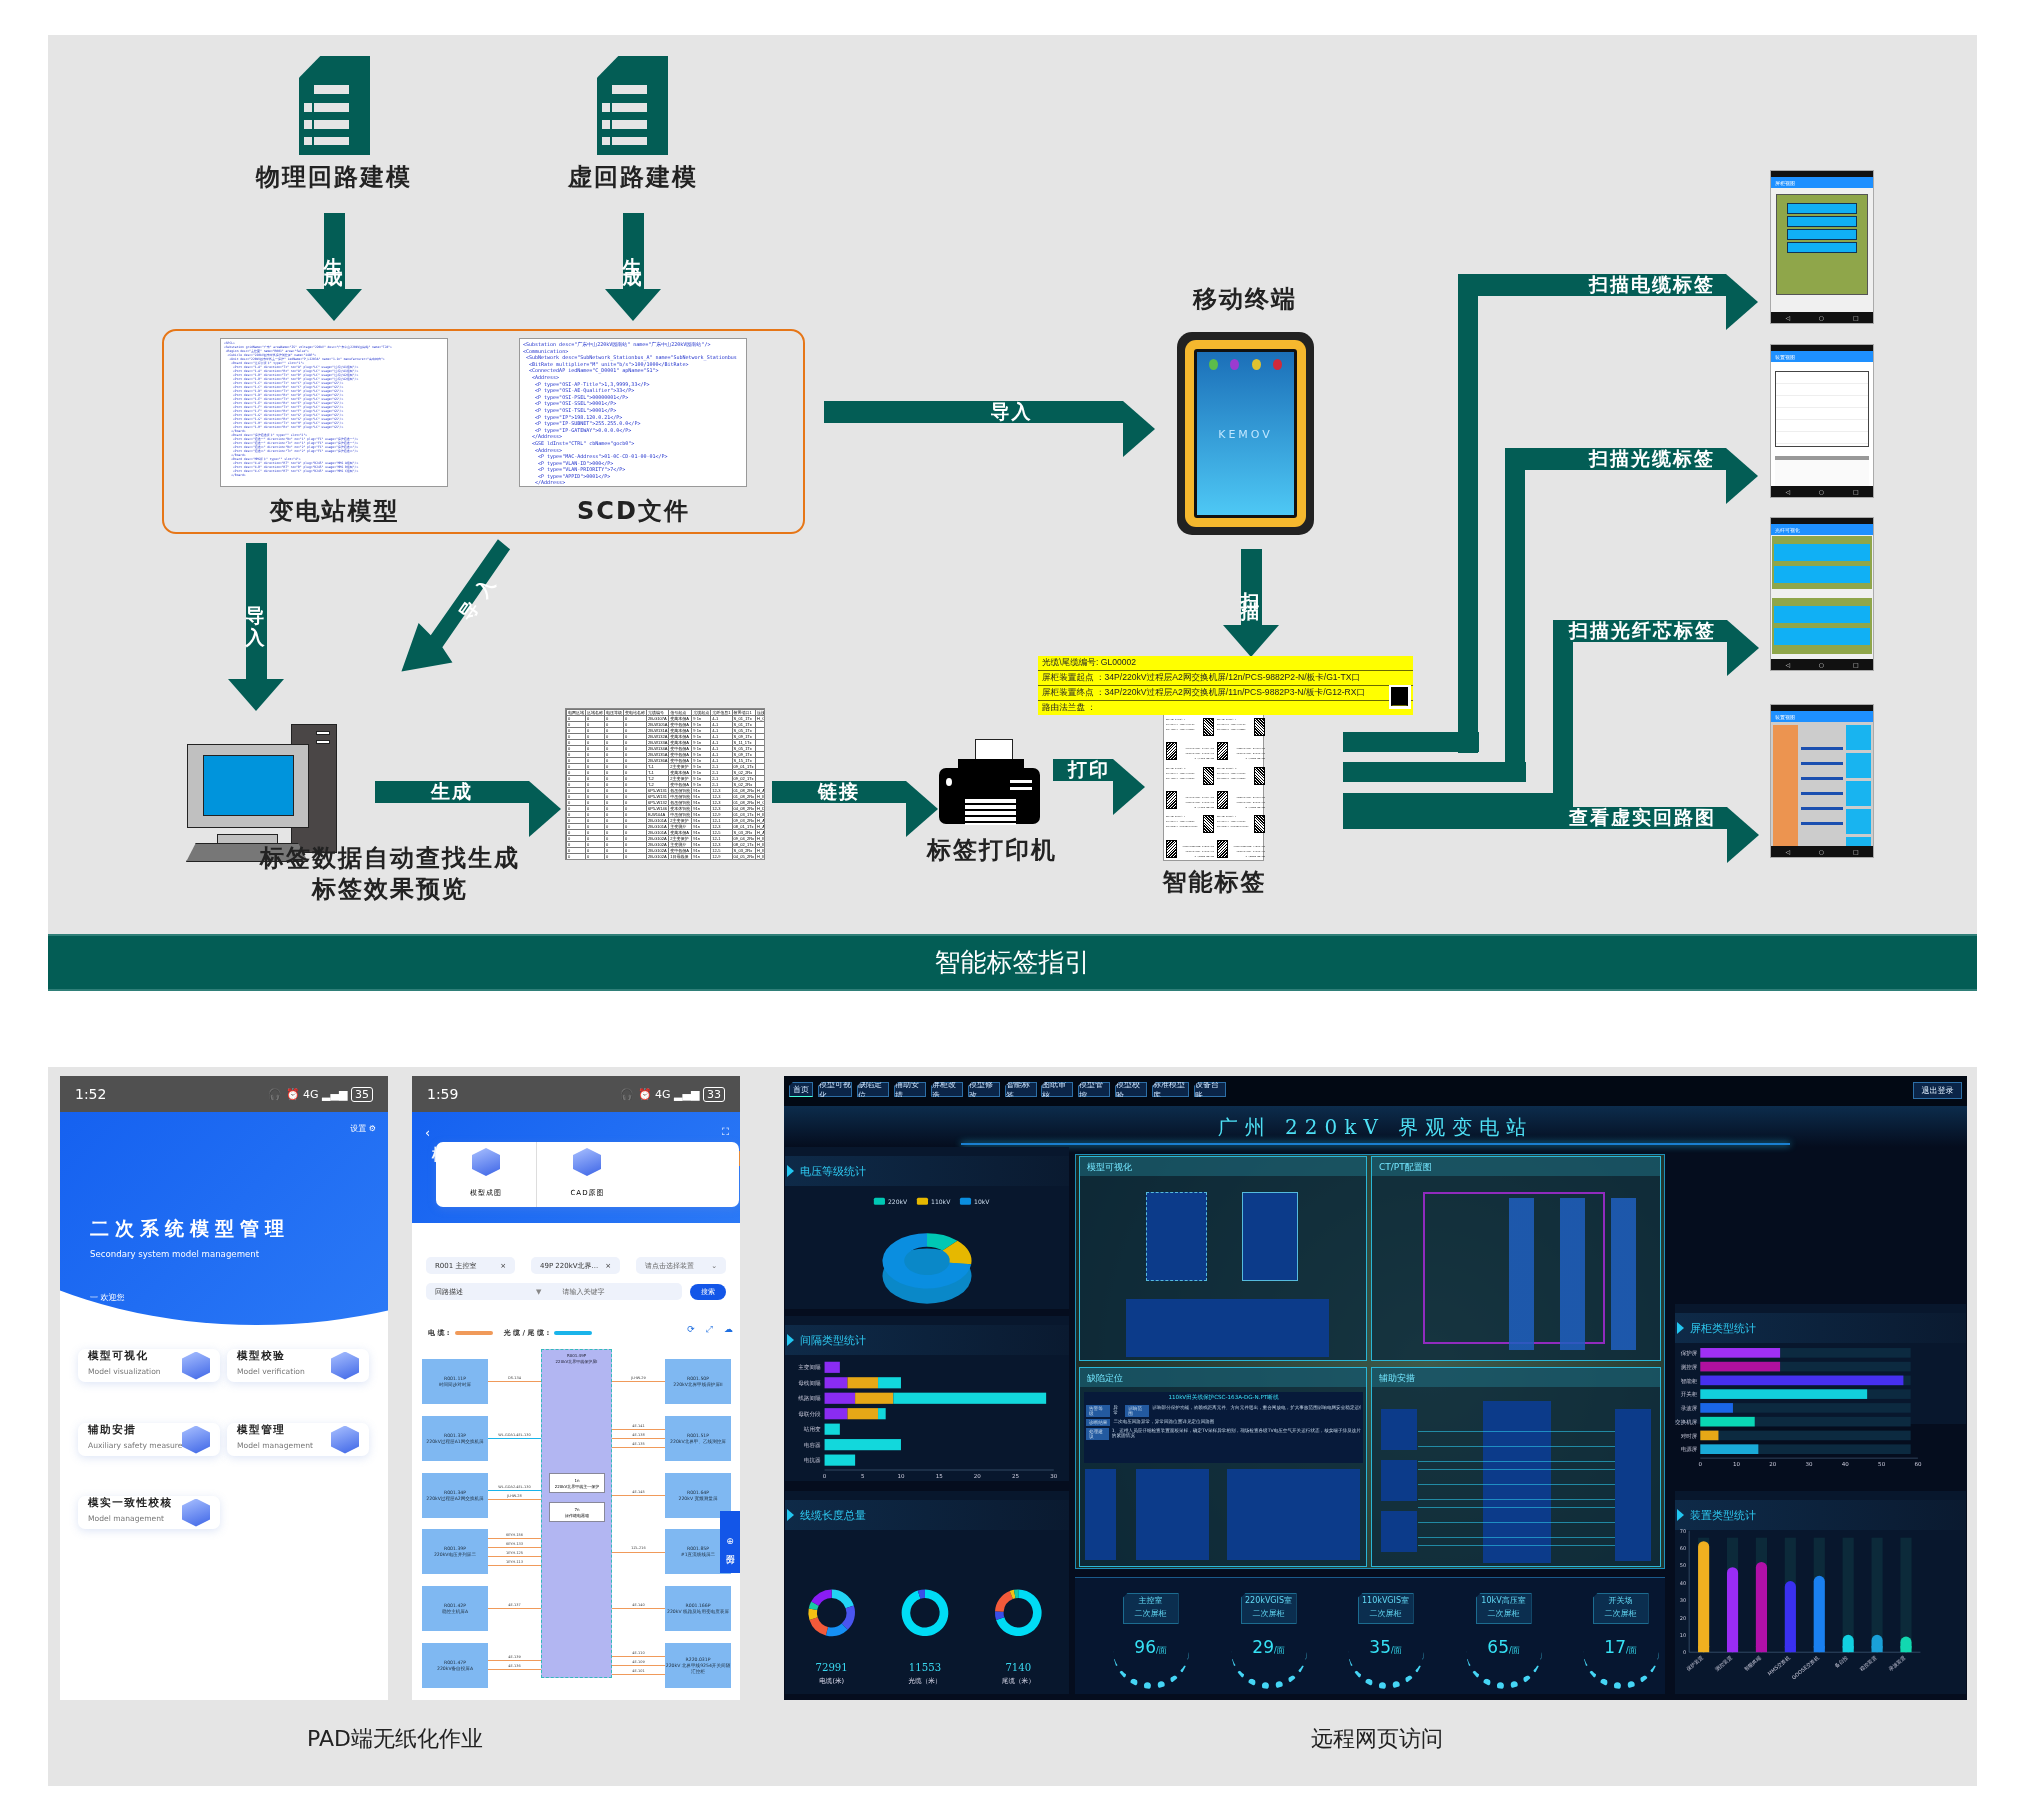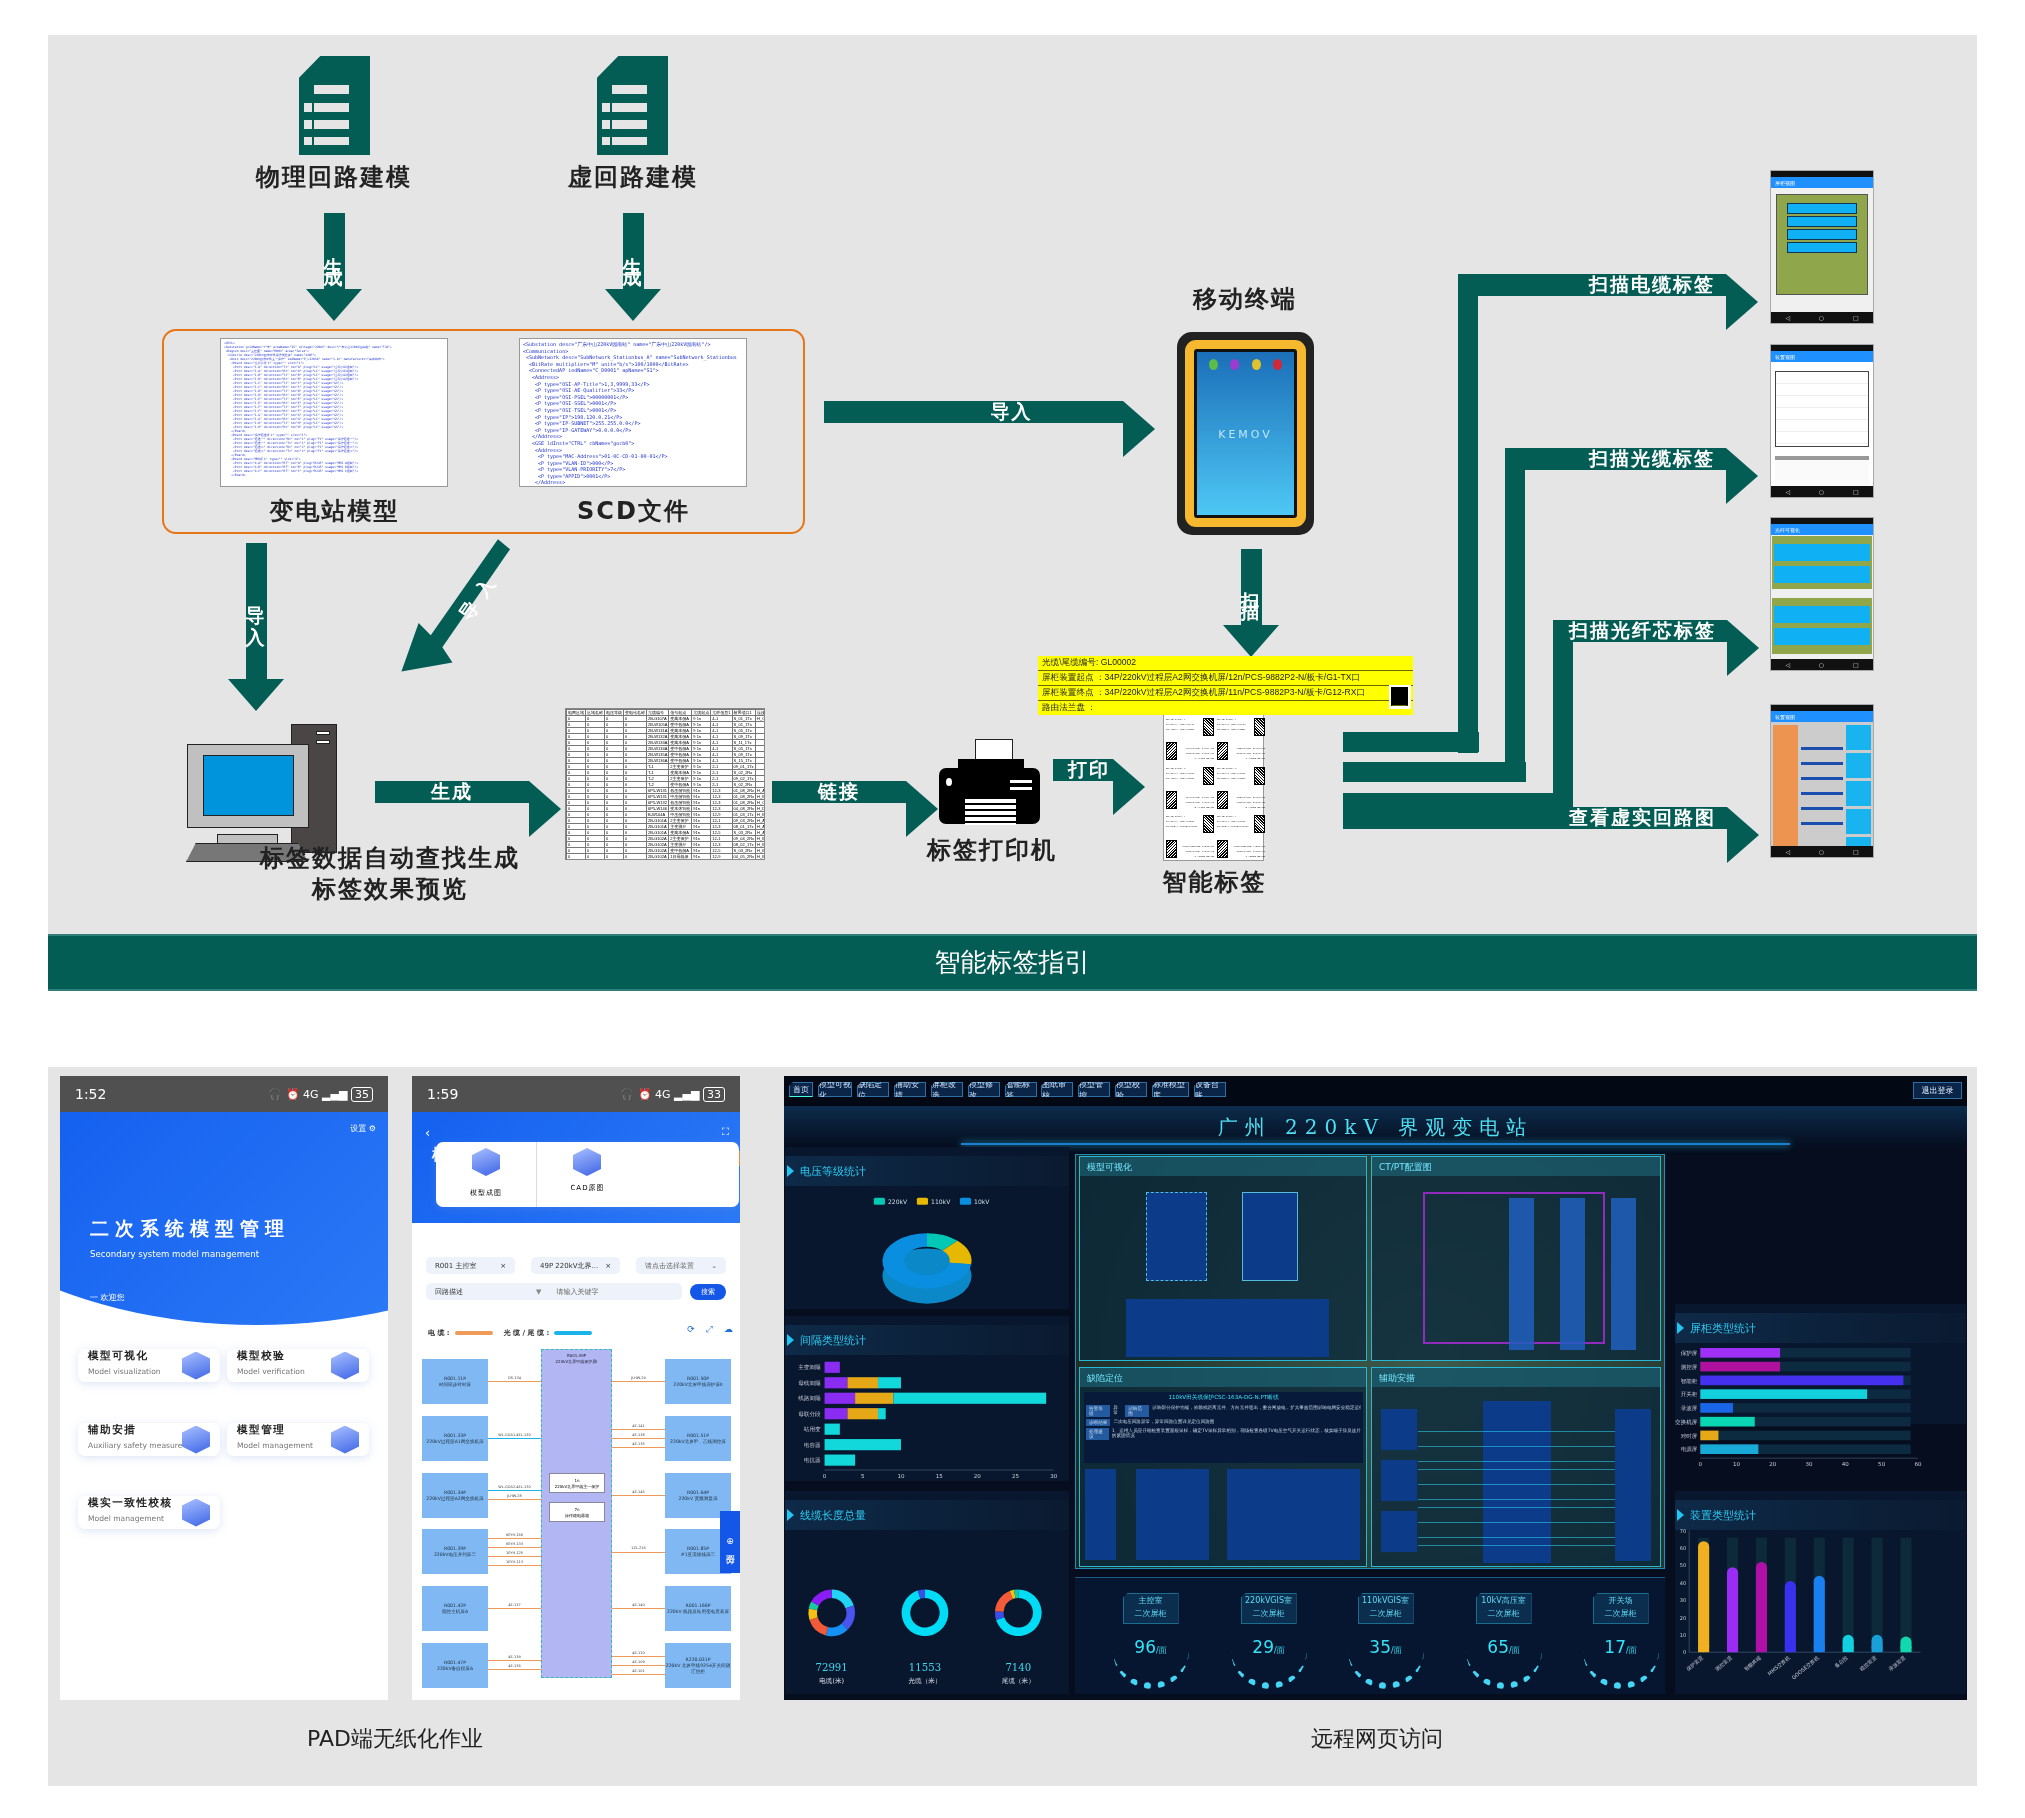--- a/index.html
+++ b/index.html
@@ -726,41 +726,41 @@
     <span style="position:absolute;left:13px;top:12.7px;font-size:13px">‹</span>
     <span style="position:absolute;right:11px;top:14px;font-size:10px">⛶</span>
     <div style="position:absolute;left:20px;top:33px"><span style="font-size:16px;font-weight:bold;letter-spacing:3px">模型可视化</span> <span style="font-size:7px">/ Welcome</span></div>
     <div style="position:absolute;right:0;top:39px;background:#f58a25;border-radius:8px 0 0 8px;padding:2px 7px;font-size:8px"><span>测试站12</span> ⇆</div>
   </div>
   <div class="mcard" style="left:24px;top:66px;width:303px;height:65px;display:flex">
     <div style="width:101px;border-right:0.5px solid #ddd;text-align:center;padding-top:5px;position:relative">
         <div class="cube" style="left:36px;top:6px"></div>
         <div style="margin-top:41px;font-size:7px;letter-spacing:1px">模型成图</div>
       </div>
-    <div style="width:101px;text-align:center;position:relative">
+    <div style="width:101px;text-align:center;padding-top:5px;position:relative">
         <div class="cube" style="left:36px;top:6px"></div>
         <div style="margin-top:41px;font-size:7px;letter-spacing:1px">CAD原图</div>
       </div>
   </div>
   <div class="pill" style="left:14px;top:181px;width:89px;font-size:7px">
       <span>R001 主控室</span>
       <span style="margin-left:auto">×</span>
     </div>
   <div class="pill" style="left:119px;top:181px;width:89px;font-size:7px">
       <span>49P 220kV北界...</span>
       <span style="margin-left:auto">×</span>
     </div>
   <div class="pill" style="left:224px;top:181px;width:90px;font-size:7px;color:#666">
       <span>请点击选择装置</span>
       <span style="margin-left:auto">⌄</span>
     </div>
   <div class="pill" style="left:14px;top:207px;width:256px;font-size:7px">
       <span style="width:101px">回路描述</span>
       <span style="color:#888">▼</span>
-      <span style="margin-left:15px;color:#666">请输入关键字</span>
+      <span style="margin-left:21px;color:#666">请输入关键字</span>
     </div>
   <div style="position:absolute;left:278px;top:208px;width:36px;height:16px;background:#1356e8;color:#fff;border-radius:8px;font-size:7px;display:flex;align-items:center;justify-content:center">搜索</div>
   <div style="position:absolute;left:16px;top:252px;font-size:7px;display:flex;align-items:center;gap:5px;font-weight:bold;color:#333">
     <span>电 缆 :</span>
       <span style="width:38px;height:3.5px;background:#f09a5a;border-radius:2px"></span>
     <span style="margin-left:6px">光 缆 / 尾 缆 :</span>
       <span style="width:38px;height:3.5px;background:#1ab4ea;border-radius:2px"></span>
   </div>
   <div style="position:absolute;right:7px;top:248px;font-size:9px;color:#1e6ee0;display:flex;gap:11px">
     <span>⟳</span>

